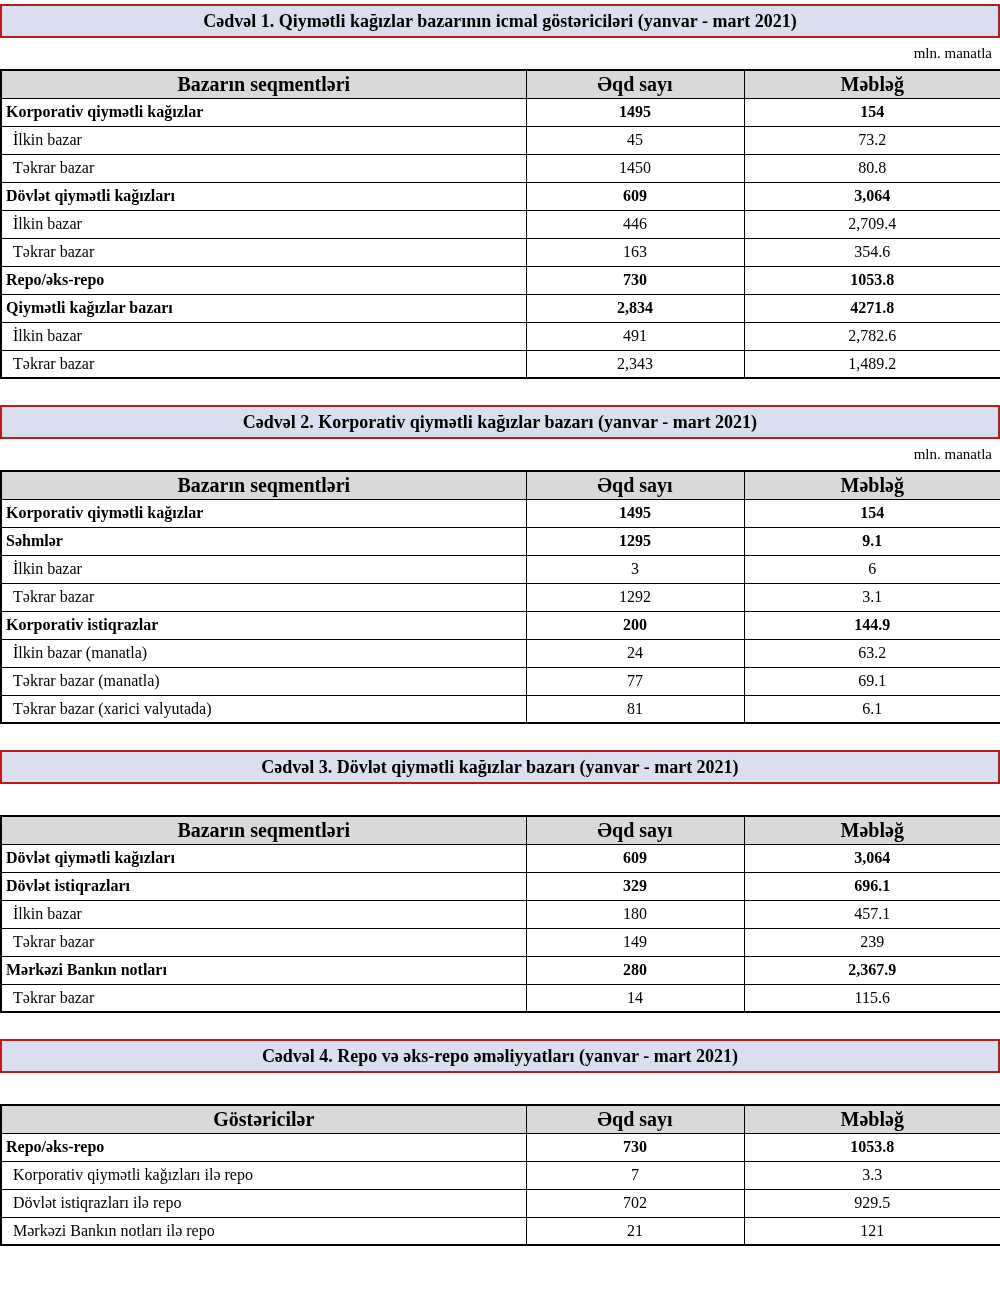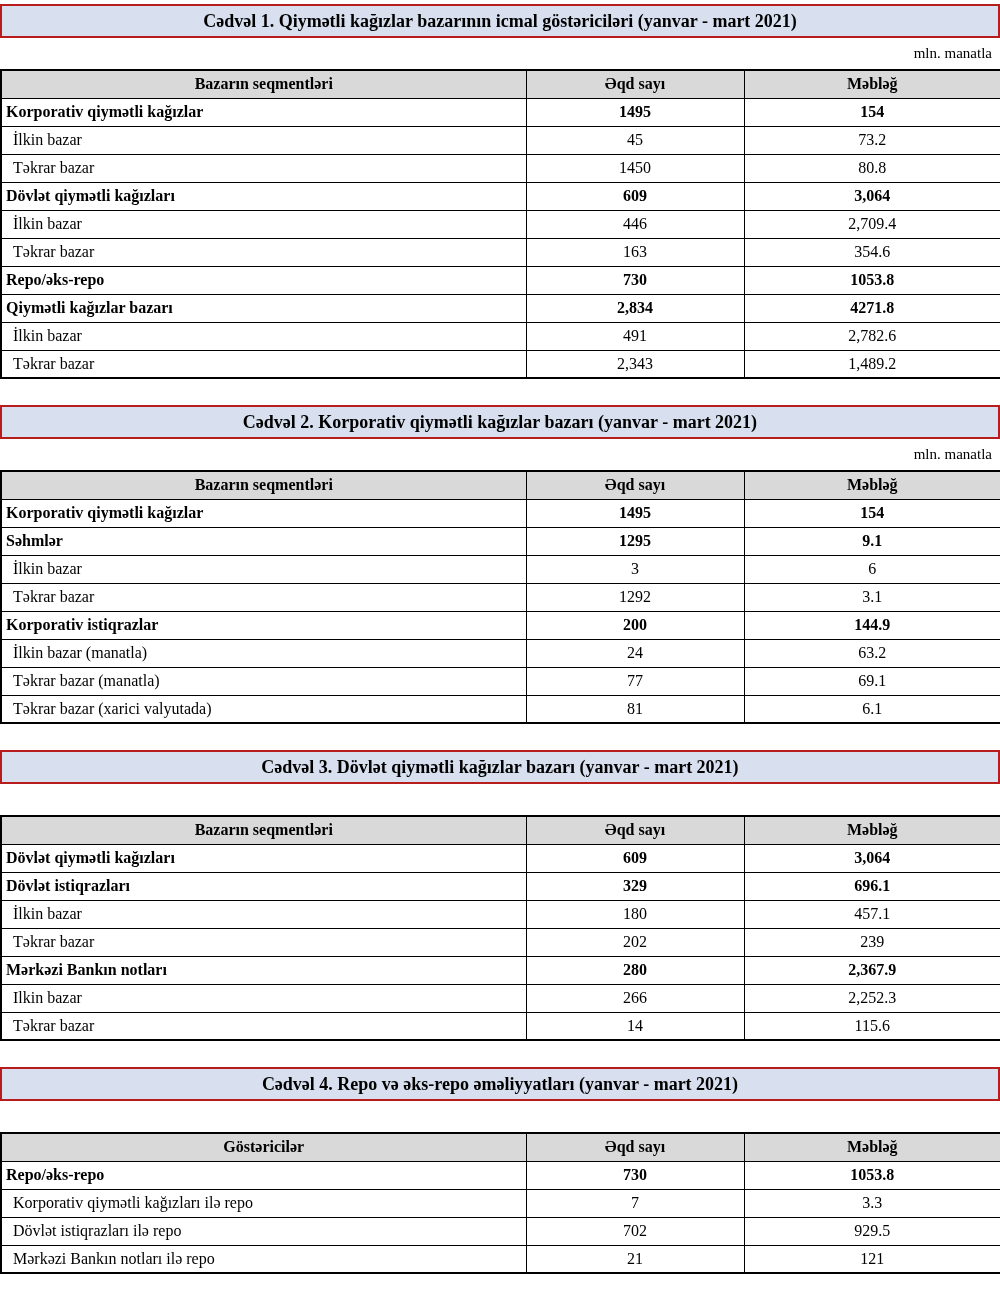--- a/index.html
+++ b/index.html
@@ -50,21 +50,21 @@
   table.data-table td {
     border: 1px solid #000;
     height: 28px;
     padding: 1px 4px;
     overflow: hidden;
     white-space: nowrap;
   }
   table.data-table th {
     background: var(--header-bg, #d9d9d9);
     font-weight: bold;
-    font-size: 16px;
+    font-size: 20px;
   }
   td.label-cell { text-align: left; padding-left: 6px; }
   td.num-cell   { text-align: center; font-family: Liberation Serif, serif; }
   tr.bold td    { font-weight: bold; }
   tr.indent td.label-cell { padding-left: 11px; }
 </style>
 </head>
 <body>
 
 <div class="page-root" id="tables-root">
@@ -247,35 +247,30 @@
   </tr>
 
   <tr class="indent">
     <td class="label-cell">İlkin bazar</td>
     <td class="num-cell">180</td>
     <td class="num-cell">457.1</td>
   </tr>
 
   <tr class="indent">
     <td class="label-cell">Təkrar bazar</td>
-    <td class="num-cell">202</td>
+    <td class="num-cell">149</td>
     <td class="num-cell">239</td>
   </tr>
 
   <tr class="bold">
     <td class="label-cell">Mərkəzi Bankın notları</td>
     <td class="num-cell">280</td>
     <td class="num-cell">2,367.9</td>
   </tr>
 
-  <tr class="indent">
-    <td class="label-cell">Ilkin bazar</td>
-    <td class="num-cell">266</td>
-    <td class="num-cell">2,252.3</td>
-  </tr>
 
   <tr class="indent">
     <td class="label-cell">Təkrar bazar</td>
     <td class="num-cell">14</td>
     <td class="num-cell">115.6</td>
   </tr>
 </tbody>
     </table>
   </section>
 

